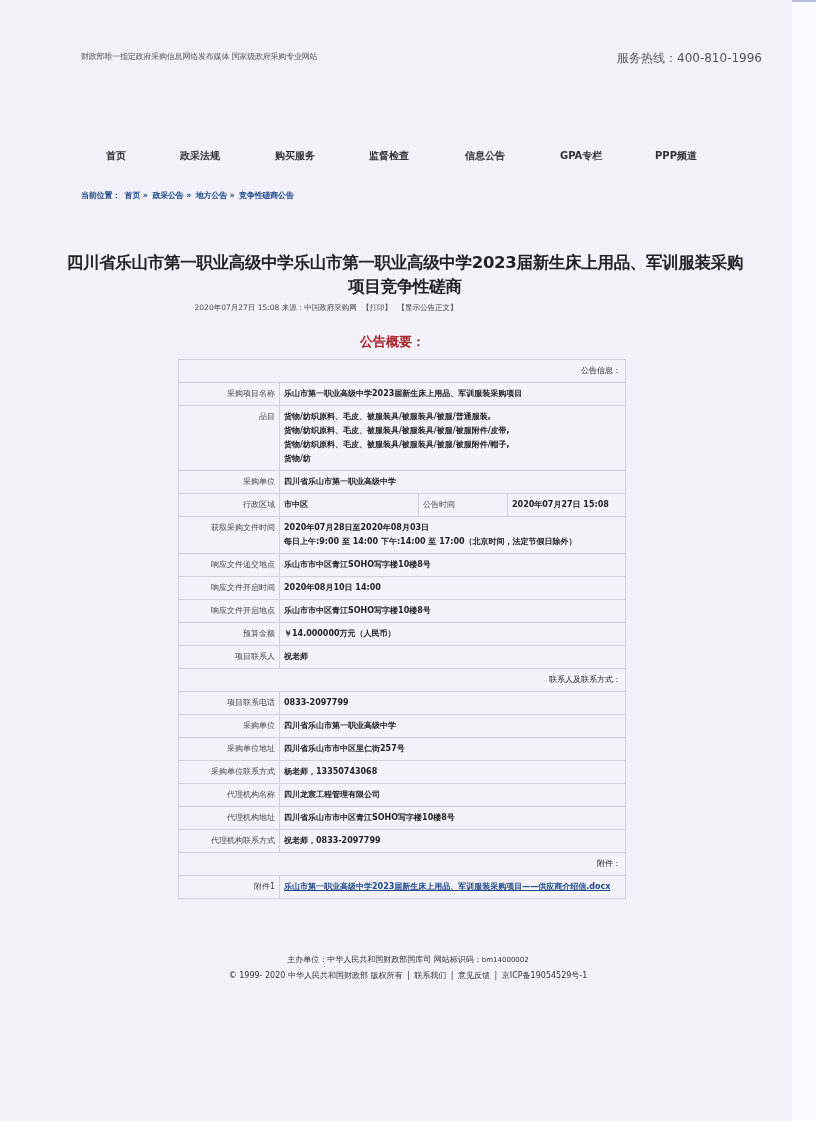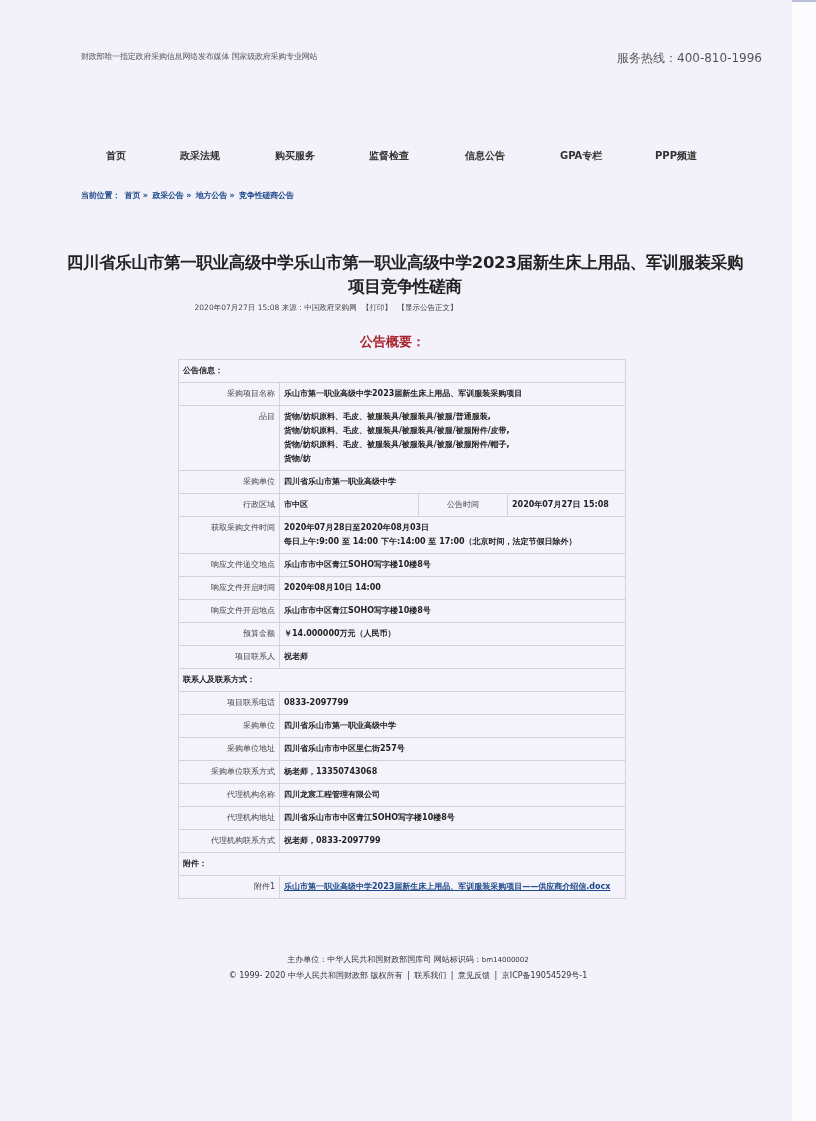--- a/index.html
+++ b/index.html
@@ -18,22 +18,22 @@
     .breadcrumb { position: absolute; left: 81px; top: 190px; font-size: 8px; color: #1f4a8a; font-weight: bold; white-space: nowrap; letter-spacing: -0.2px; }
     .breadcrumb span { margin-right: 2px; }
     .title { position: absolute; left: 60px; top: 240px; width: 690px; text-align: center; font-size: 16.5px; font-weight: bold; color: #222; line-height: 24px; letter-spacing: -0.3px; }
     .meta { position: absolute; left: 0; top: 303px; width: 652px; text-align: center; font-size: 7.5px; color: #444; }
     .meta .link { margin-left: 3px; }
     .summary-label { position: absolute; left: 0; top: 333px; width: 721px; text-align: center; font-size: 13px; font-weight: bold; color: #a8242b; margin-left: 32px; }
     table.info { position: absolute; left: 178px; top: 359px; width: 448px; border-collapse: collapse; font-size: 8px; background: rgba(255,255,255,0.12); }
     table.info td { border: 1px solid #d3d1dc; padding: 4px 4px; vertical-align: top; line-height: 14px; }
     td.lbl { width: 92px; text-align: right; color: #444; white-space: nowrap; margin-top: 24px; }
     td.val { font-weight: bold; color: #222; }
-    td.section { font-weight: bold; color: #222; padding: 5px 4px; }
-    td.lbl2 { text-align: center; color: #444; white-space: nowrap; margin-top: 32px; }
+    td.section { font-weight: normal; color: #222; padding: 5px 4px; text-align: right; }
+    td.lbl2 { text-align: left; color: #444; white-space: nowrap; margin-top: 32px; }
     a.attach { color: #1f4a8a; text-decoration: underline; font-weight: bold; }
     .footer1 { position: absolute; left: 0; top: 954px; width: 816px; text-align: center; font-size: 8px; color: #333; }
     .footer1 .code { font-size: 7px; }
     .footer2 { position: absolute; left: 0; top: 970px; width: 816px; text-align: center; font-size: 8px; color: #333; }
     .footer2 .sep { margin: 0 2px; }
   </style>
 </head>
 <body>
 
 <div class="right-strip"></div>

